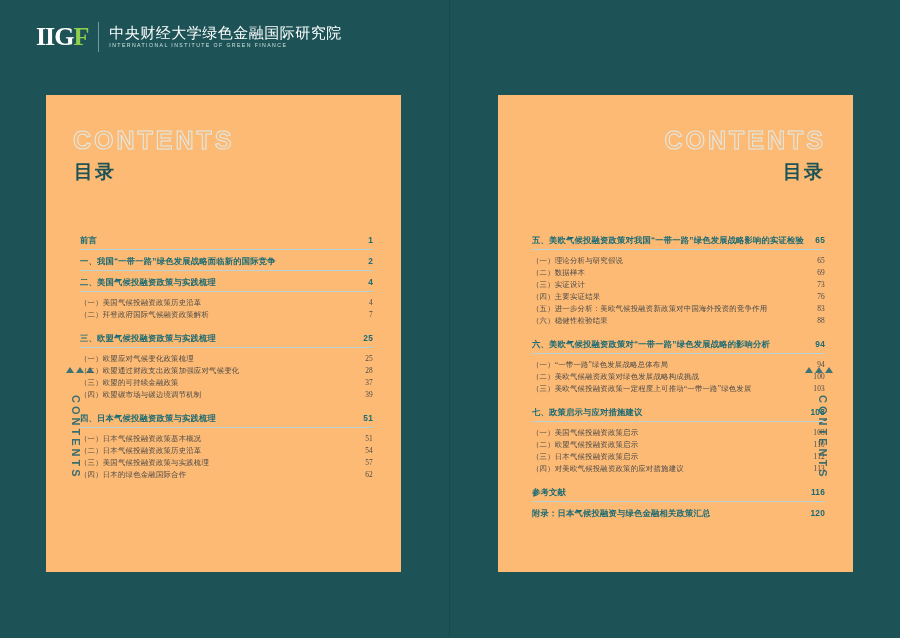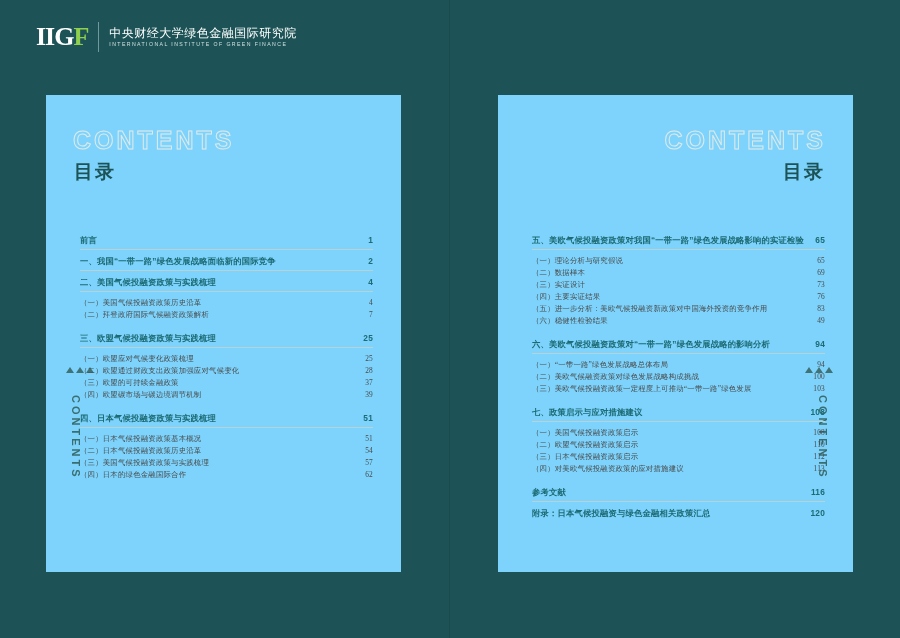--- a/index.html
+++ b/index.html
@@ -54,35 +54,35 @@
     height: 30px;
     background: #6f9a9c;
   }
   .brand-text {
     display: flex;
     flex-direction: column;
     justify-content: center;
     gap: 3px;
   }
   .brand-cn {
-    font-size: 12px;
+    font-size: 15px;
     color: #ffffff;
     letter-spacing: 0.5px;
     line-height: 1;
   }
   .brand-en {
     font-size: 5.2px;
     color: #cfe0e0;
     letter-spacing: 1.4px;
     line-height: 1;
   }
   
   .sheet {
     position: absolute;
-    background: #7dd3fc;
+    background: #fdba74;
     box-sizing: border-box;
   }
   .page.left .sheet {
     left: 46px;
     top: 95px;
     width: 355px;
     height: 477px;
   }
   .page.right .sheet {
     left: 48px;
@@ -318,21 +318,21 @@
           <div class="toc-row lvl-sub">
             <div class="lbl">（四）主要实证结果</div>
             <div class="pg">76</div>
           </div>
           <div class="toc-row lvl-sub">
             <div class="lbl">（五）进一步分析：美欧气候投融资新政策对中国海外投资的竞争作用</div>
             <div class="pg">83</div>
           </div>
           <div class="toc-row lvl-sub">
             <div class="lbl">（六）稳健性检验结果</div>
-            <div class="pg">49</div>
+            <div class="pg">88</div>
           </div>
           <div class="gap-md"></div>
           <div class="toc-row lvl-top">
             <div class="lbl">六、美欧气候投融资政策对“一带一路”绿色发展战略的影响分析</div>
             <div class="pg">94</div>
           </div>
           <div class="rule"></div>
           <div class="toc-row lvl-sub">
             <div class="lbl">（一）“一带一路”绿色发展战略总体布局</div>
             <div class="pg">94</div>

